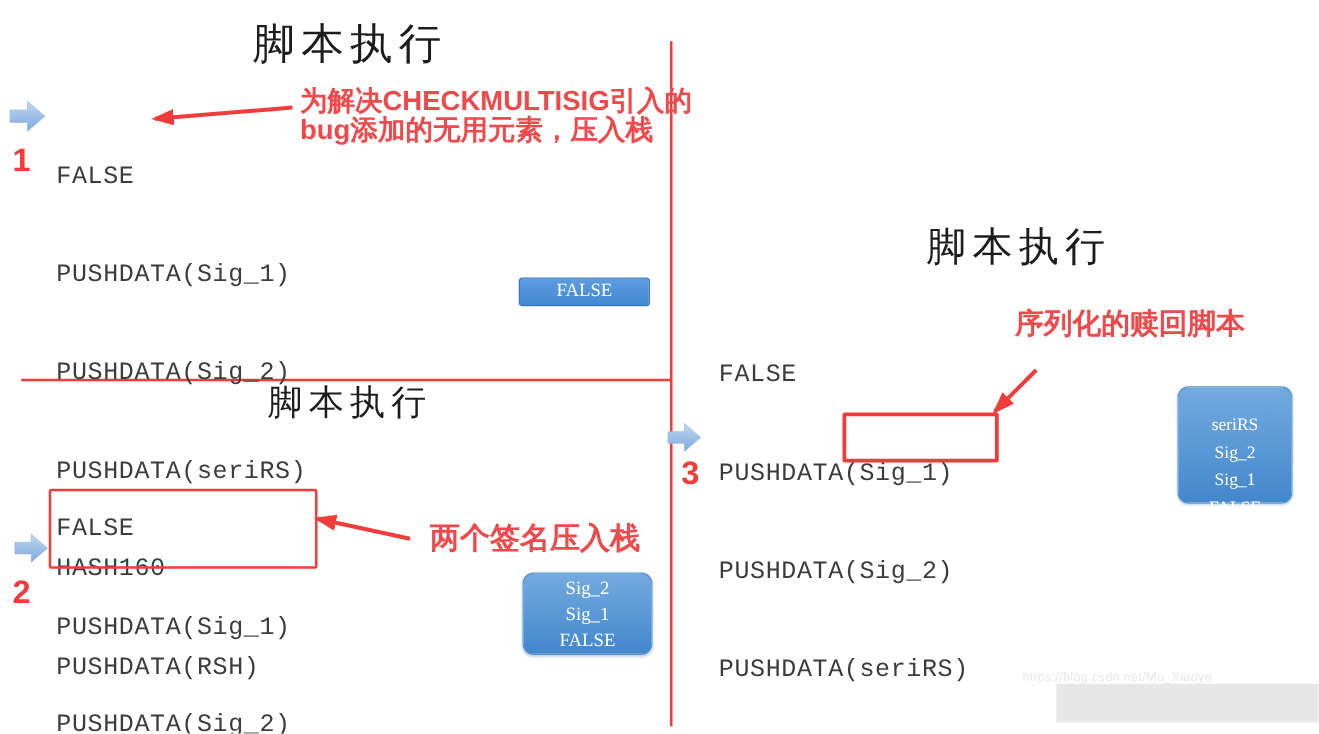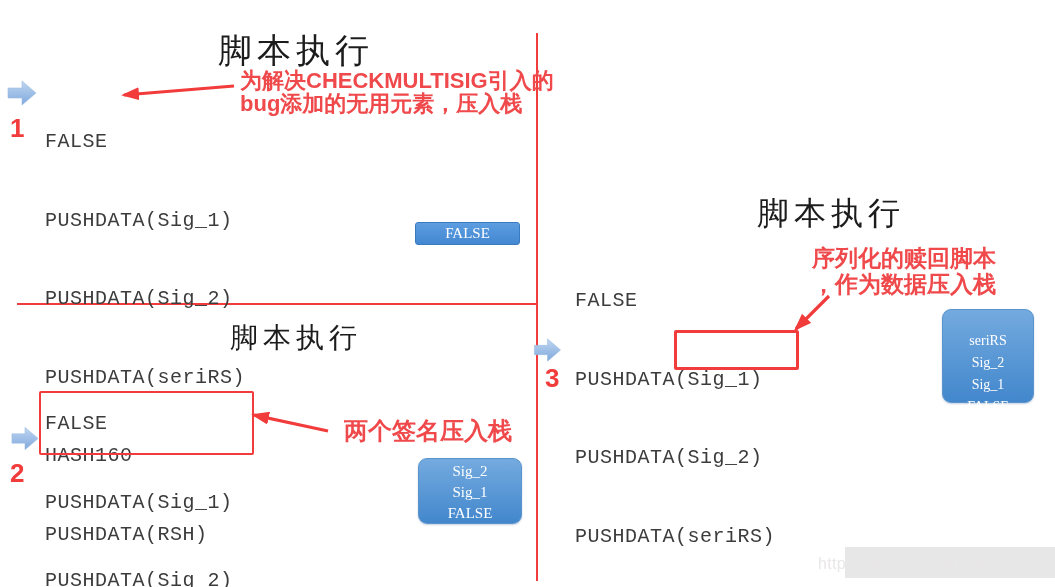--- a/index.html
+++ b/index.html
@@ -5,21 +5,21 @@
   html,body{margin:0;padding:0;background:#ffffff;}
   .canvas{
     position:relative;width:1055px;height:587px;background:#ffffff;overflow:hidden;
     font-family:"Liberation Sans",sans-serif;
   }
   
   .v-divider{position:absolute;left:536px;top:33px;width:2px;height:548px;background:#f23b3b;}
   .h-divider{position:absolute;left:17px;top:303px;width:520px;height:2px;background:#f23b3b;}
   
   .title{
-    position:absolute;margin:16px;font-family:"DejaVu Serif","Liberation Serif",serif;
+    position:absolute;margin:0;font-family:"DejaVu Serif","Liberation Serif",serif;
     font-weight:500;color:#1c1c1c;text-align:center;letter-spacing:5px;white-space:nowrap;
   }
   .t1{left:140px;top:12px;width:280px;font-size:34px;}
   .t2{left:150px;top:303px;width:260px;font-size:28px;}
   .t3{left:695px;top:176px;width:240px;font-size:32px;}
   
   .code{
     position:absolute;font-family:"Liberation Mono","DejaVu Sans Mono",monospace;
     font-size:20px;letter-spacing:0.5px;color:#3c3c3c;white-space:pre;
   }
@@ -72,21 +72,21 @@
   }
   .sb2{left:418px;top:458px;width:104px;height:66px;font-size:15px;}
   .sb2 div{height:21px;line-height:21px;}
   .sb2{padding-top:2px;box-sizing:border-box;}
   .sb3{left:942px;top:309px;width:92px;height:94px;font-size:14px;}
   .sb3 div{height:22px;line-height:22px;}
   .sb3{padding-top:20px;box-sizing:border-box;}
   
   .wm-band{position:absolute;left:845px;top:547px;width:210px;height:31px;background:#d4d4d4;opacity:0.55;}
   .wm-text{
-    position:absolute;left:818px;top:555px;color:#e9e7e7;font-size:16px;letter-spacing:0.3px;
+    position:absolute;left:818px;top:537px;color:#e9e7e7;font-size:10px;letter-spacing:0.3px;
     font-family:"Liberation Sans",sans-serif;white-space:nowrap;
   }
 </style>
 </head>
 <body>
 
 <div class="canvas">
 
   <div class="v-divider"></div>
   <div class="h-divider"></div>
@@ -205,21 +205,20 @@
     <defs>
       <marker id="ah3" markerUnits="userSpaceOnUse" markerWidth="18" markerHeight="13" refX="15" refY="6.5" orient="auto">
         <path d="M0,0 L18,6.5 L0,13 Z" fill="#f23b3b"></path>
       </marker>
     </defs>
     <line x1="47" y1="4" x2="14" y2="37" stroke="#f23b3b" stroke-width="3.2" marker-end="url(#ah3)"></line>
   </svg>
 
   <div class="annot an3">
     <div>序列化的赎回脚本</div>
-    <div>，作为数据压入栈</div>
   </div>
 
   <div class="stack-round sb3">
     <div>seriRS</div>
     <div>Sig_2</div>
     <div>Sig_1</div>
     <div>FALSE</div>
   </div>
 
   <div class="wm-band"></div>

